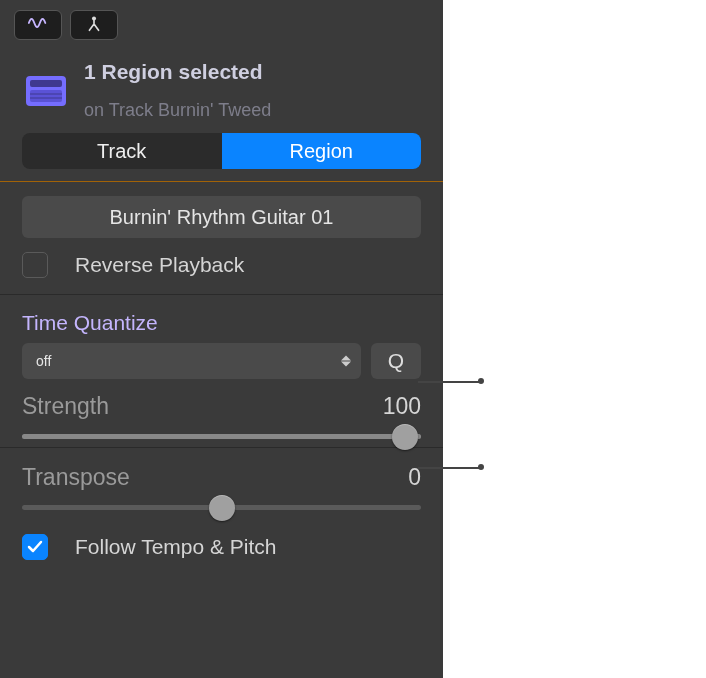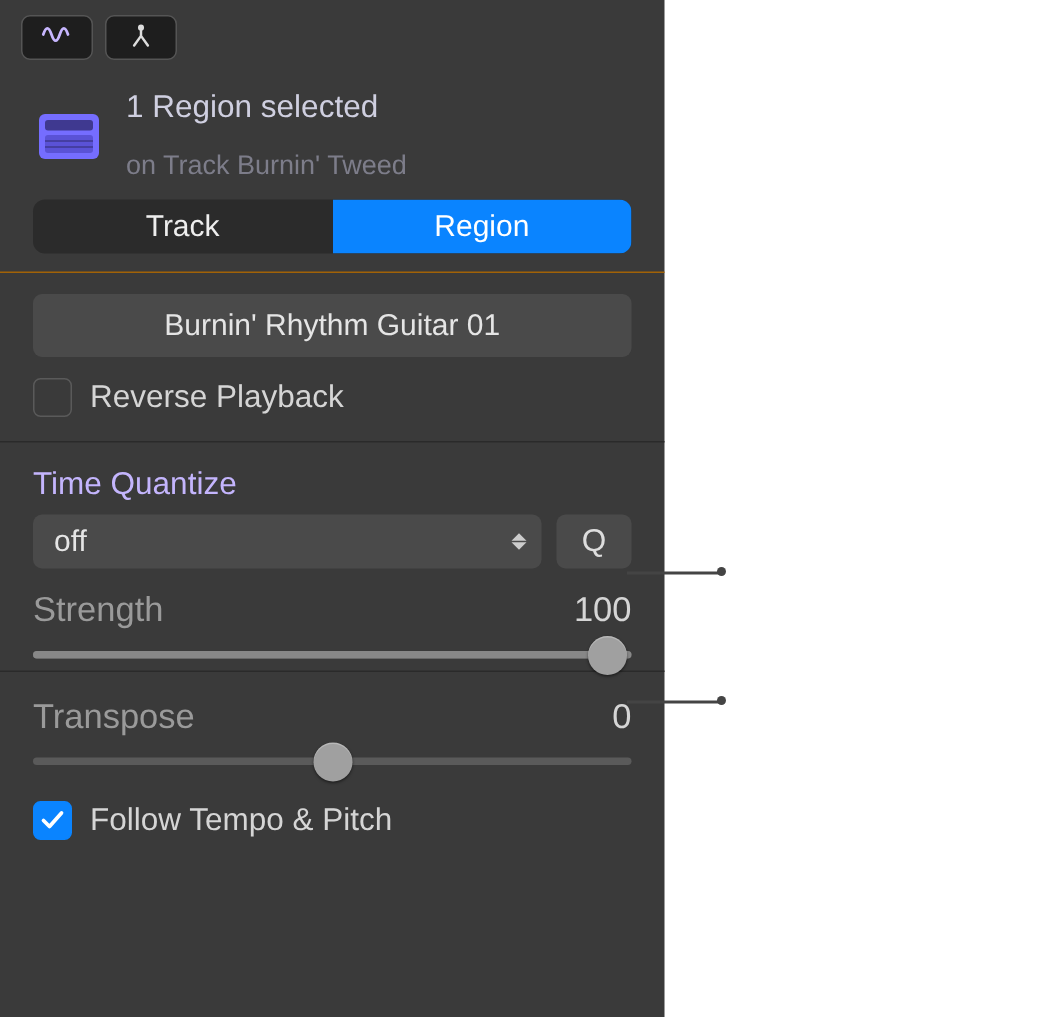--- a/index.html
+++ b/index.html
@@ -40,21 +40,21 @@
     padding: 12px 22px 8px 22px;
   }
   .amp-icon-wrap {
     width: 48px; height: 42px;
     display: flex; align-items: center; justify-content: center;
   }
   .header-text { flex: 1; }
   .header-title {
     color: #cfcfe0;
     font-size: 21px;
-    font-weight: 400;
+    font-weight: 700;
   }
   .header-sub {
     color: #7d7d8a;
     font-size: 18px;
     margin-top: 16px;
   }
   .seg-wrap {
     padding: 4px 22px 12px 22px;
     border-bottom: 1px solid #a16207;
   }
@@ -87,21 +87,21 @@
     border-radius: 6px;
     display: flex;
     align-items: center;
     justify-content: center;
     color: #e5e5e5;
     font-size: 20px;
   }
   .checkbox-row {
     display: flex;
     align-items: center;
-    gap: 12px;
+    gap: 27px;
     padding: 6px 22px 16px 22px;
   }
   .checkbox {
     width: 26px; height: 26px;
     border: 1px solid #5a5a5a;
     border-radius: 5px;
     background: #3a3a3a;
     display: flex;
     align-items: center;
     justify-content: center;
@@ -133,21 +133,21 @@
   }
   .select {
     flex: 1;
     height: 36px;
     background: #4a4a4a;
     border-radius: 6px;
     display: flex;
     align-items: center;
     padding: 0 14px;
     color: #e5e5e5;
-    font-size: 20px;
+    font-size: 14px;
     position: relative;
     cursor: pointer;
   }
   .select-chevrons {
     position: absolute;
     right: 10px;
     top: 50%;
     transform: translateY(-50%);
     display: flex;
     flex-direction: column;

